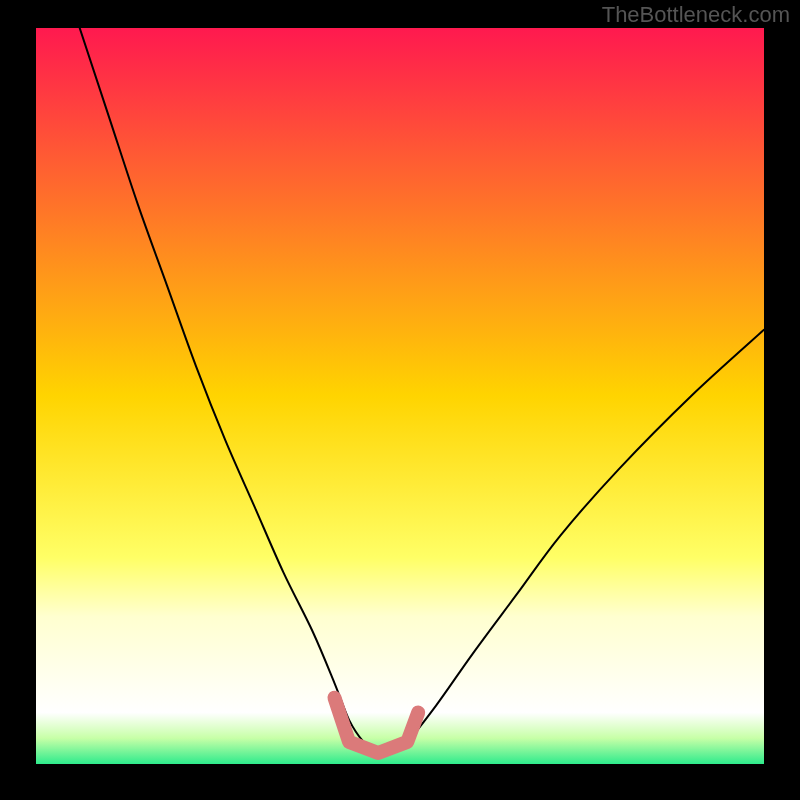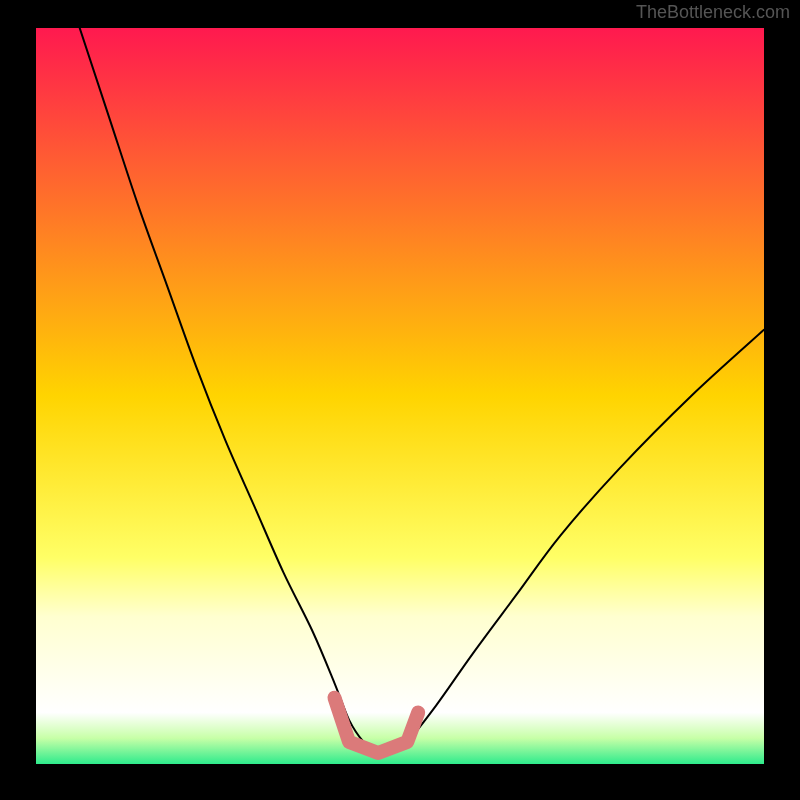--- a/index.html
+++ b/index.html
@@ -14,21 +14,21 @@
   .container {
     position: relative;
     width: 800px;
     height: 800px;
   }
   .watermark {
     position: absolute;
     top: 2px;
     right: 10px;
     color: #555555;
-    font-size: 18px;
+    font-size: 22px;
     font-weight: 500;
     z-index: 50;
     user-select: none;
   }
   svg {
     display: block;
   }
 </style>
 </head>
 <body>

